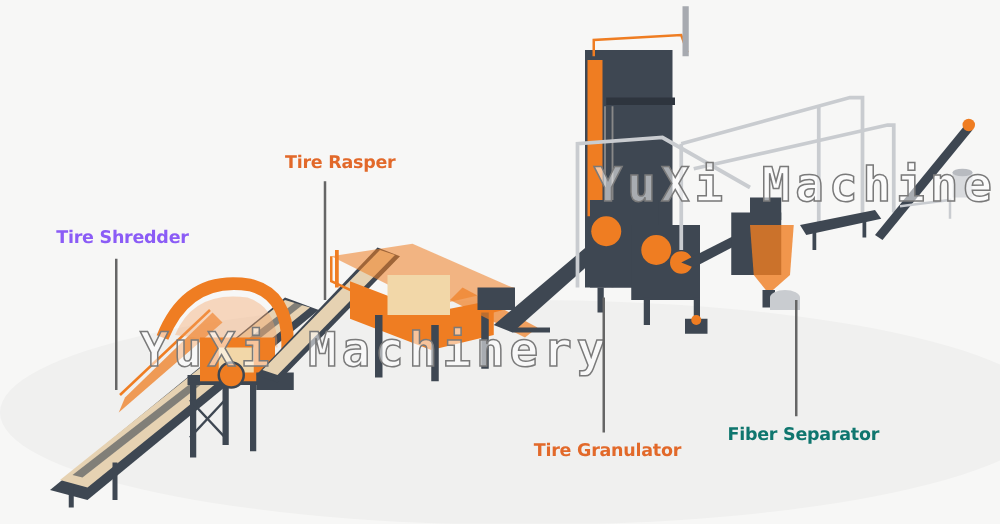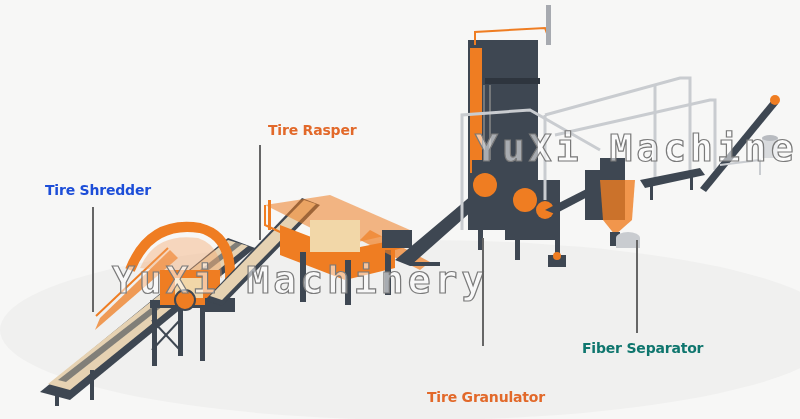--- a/index.html
+++ b/index.html
@@ -121,16 +121,16 @@
 </svg>
 
 <div class="watermark" style="left:112px; top:258px;">YuXi Machinery</div>
 <div class="watermark" style="left:475px; top:126px;">YuXi Machinery</div>
 
 <div class="leader" style="left:92px; top:207px; height:105px;"></div>
 <div class="leader" style="left:259px; top:145px; height:95px;"></div>
 <div class="leader" style="left:482px; top:238px; height:108px;"></div>
 <div class="leader" style="left:636px; top:240px; height:93px;"></div>
 
-<div class="label" style="left:45px; top:182px; color:#1d4ed8;text-align:center;">Tire Shredder</div>
-<div class="label" style="left:228px; top:122px; color:#e2692a;margin-left:40px;">Tire Rasper</div>
-<div class="label" style="left:427px; top:353px; color:#e2692a;margin-top:36px;">Tire Granulator</div>
+<div class="label" style="left:45px; top:182px; color:#8b5cf6;text-align:center;">Tire Shredder</div>
+<div class="label" style="left:228px; top:122px; color:#e2692a;">Tire Rasper</div>
+<div class="label" style="left:427px; top:353px; color:#e2692a;">Tire Granulator</div>
 <div class="label" style="left:582px; top:340px; color:#0f766e;">Fiber Separator</div>
 
 </body></html>

